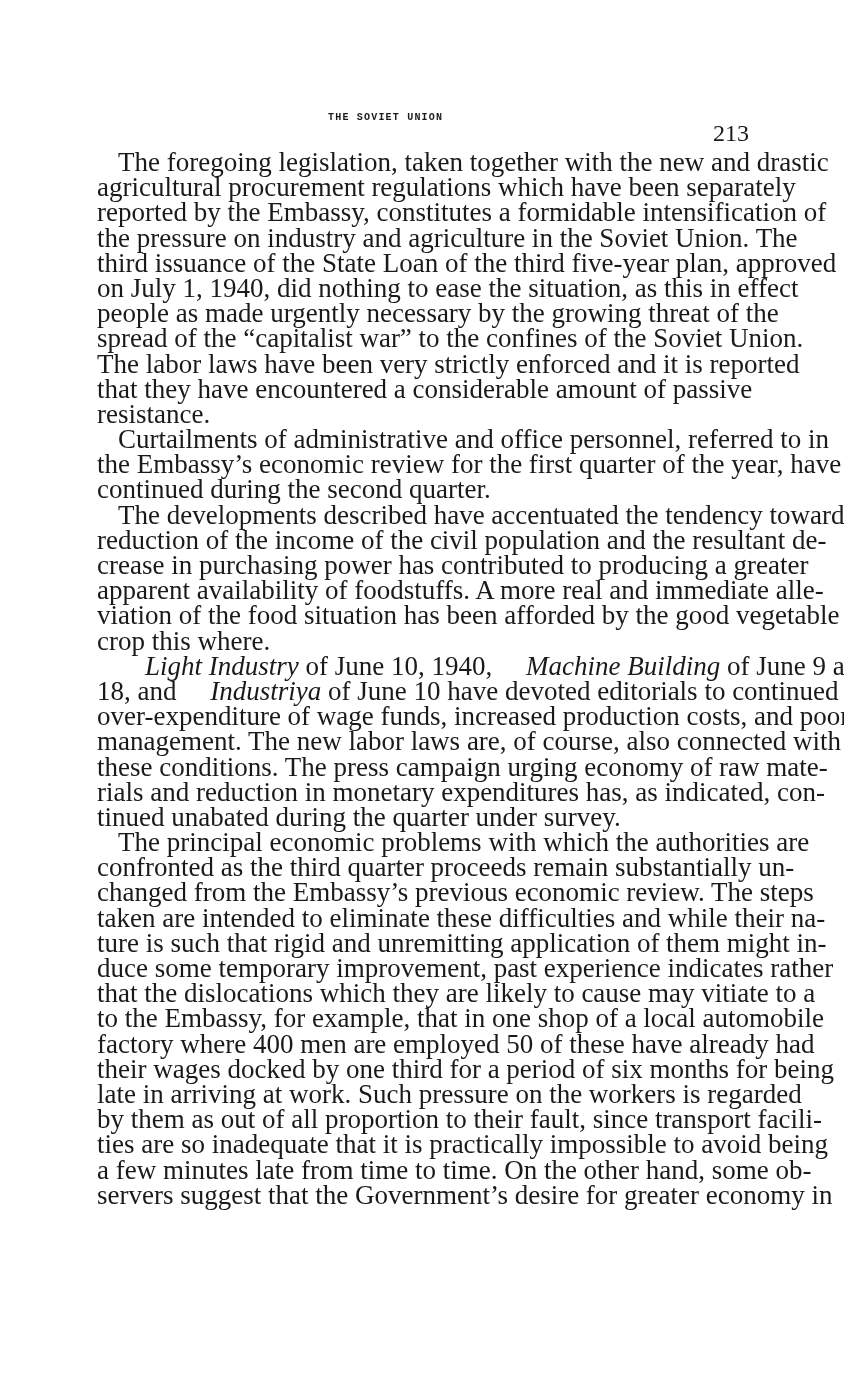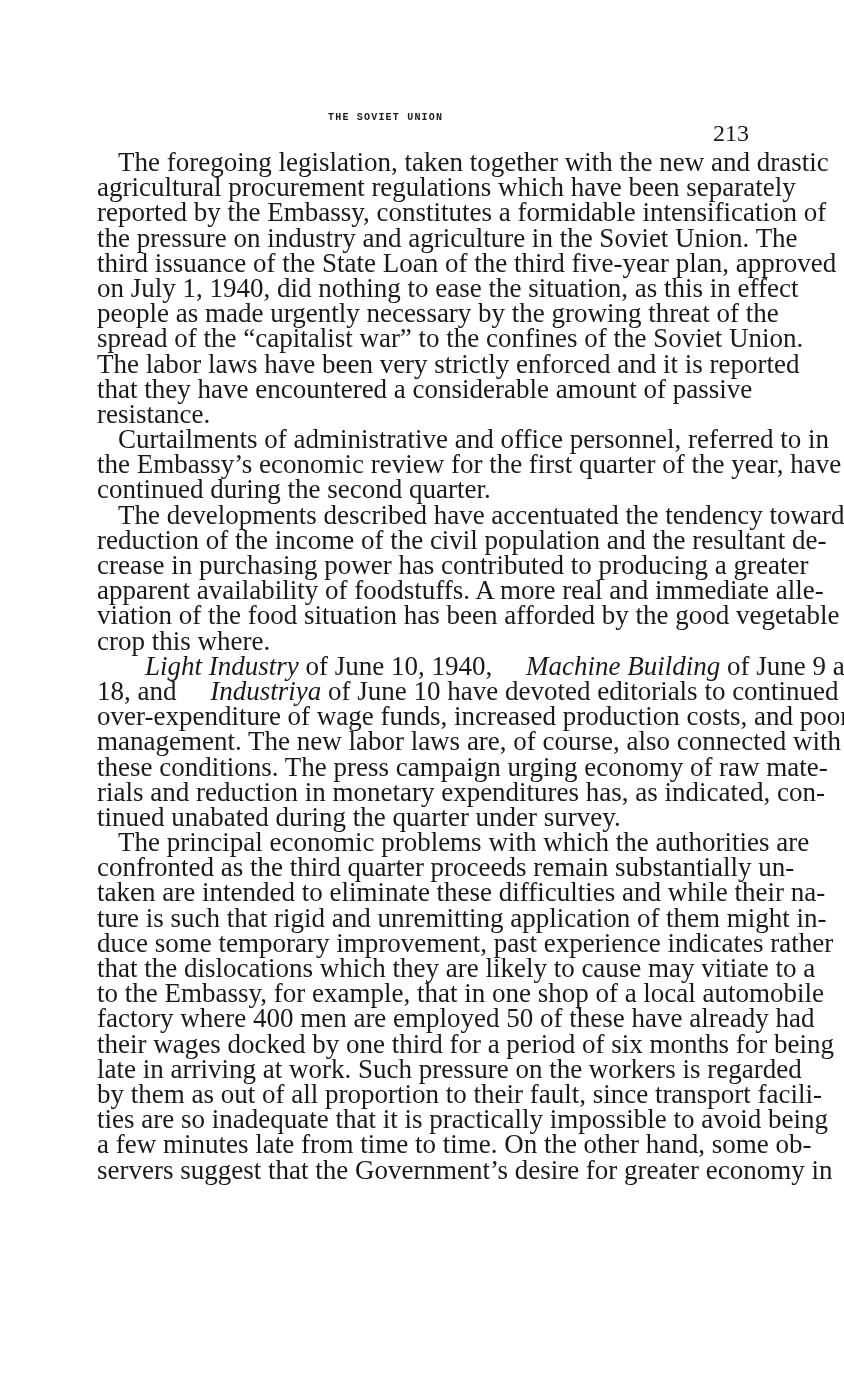--- a/index.html
+++ b/index.html
@@ -114,20 +114,21 @@
       <div class="line">over-expenditure of wage funds, increased production costs, and poor</div>
       <div class="line">management. The new labor laws are, of course, also connected with</div>
       <div class="line">these conditions. The press campaign urging economy of raw mate-</div>
       <div class="line">rials and reduction in monetary expenditures has, as indicated, con-</div>
       <div class="line last">tinued unabated during the quarter under survey.</div>
     </div>
 
     <div class="paragraph">
       <div class="line indent">The principal economic problems with which the authorities are</div>
       <div class="line">confronted as the third quarter proceeds remain substantially un-</div>
+      <div class="line">changed from the Embassy’s previous economic review. The steps</div>
       <div class="line">taken are intended to eliminate these difficulties and while their na-</div>
       <div class="line">ture is such that rigid and unremitting application of them might in-</div>
       <div class="line">duce some temporary improvement, past experience indicates rather</div>
       <div class="line">that the dislocations which they are likely to cause may vitiate to a</div>
       <div class="line">to the Embassy, for example, that in one shop of a local automobile</div>
       <div class="line">factory where 400 men are employed 50 of these have already had</div>
       <div class="line">their wages docked by one third for a period of six months for being</div>
       <div class="line">late in arriving at work. Such pressure on the workers is regarded</div>
       <div class="line">by them as out of all proportion to their fault, since transport facili-</div>
       <div class="line">ties are so inadequate that it is practically impossible to avoid being</div>

